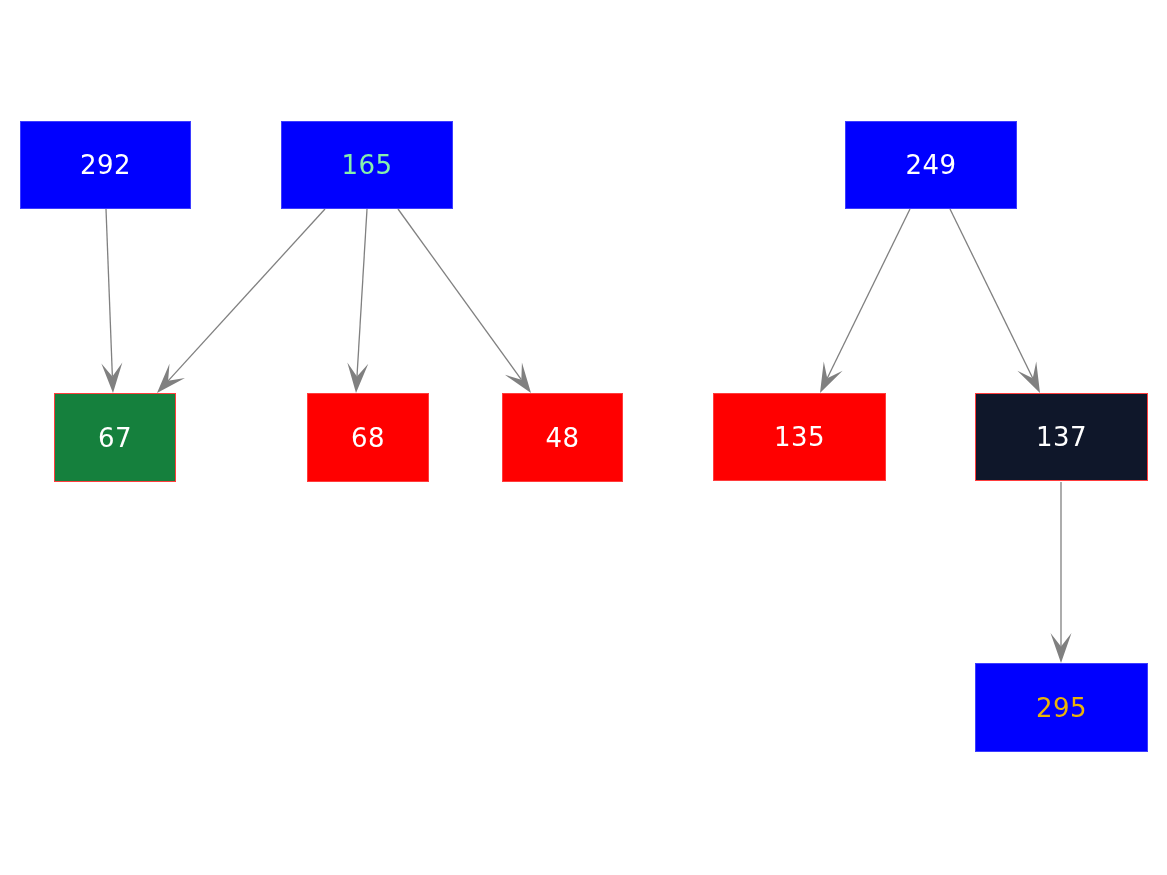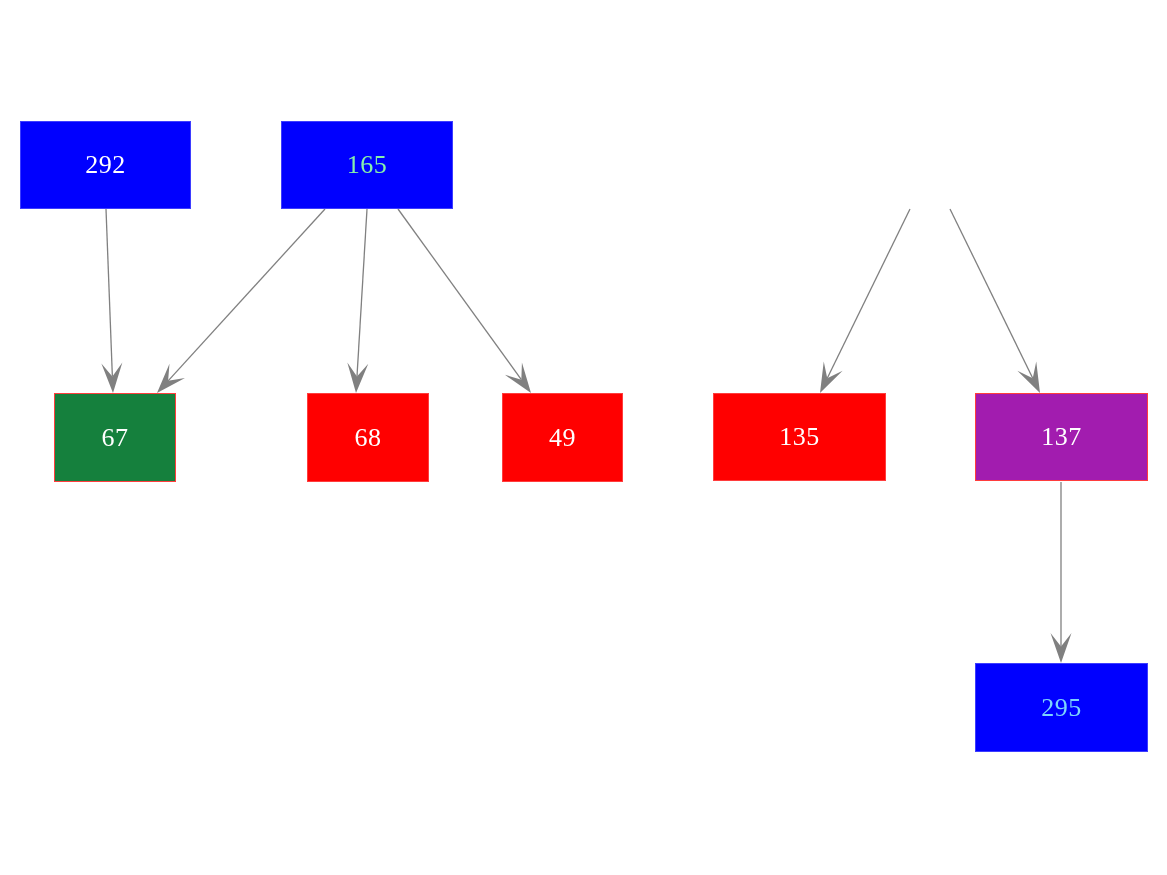--- a/index.html
+++ b/index.html
@@ -21,21 +21,20 @@
     top: 0;
     z-index: 1;
   }
   .node {
     position: absolute;
     display: flex;
     align-items: center;
     justify-content: center;
     box-sizing: border-box;
     z-index: 2;
-    font-family: Liberation Serif, serif;
   }
   .node-label {
     color: #ffffff;
     font-size: 26px;
     line-height: 1;
     letter-spacing: 0.5px;
     user-select: none;
   }
 </style>
 </head>
@@ -57,31 +56,34 @@
       <polygon points="1040,393 1017.3863059382356,370.6645832615346 1032.7501434193177,378.1780709906052 1036.25057922292,361.437493067939" fill="#808080"></polygon>
       <line x1="1061" y1="482" x2="1061" y2="646.5" stroke="#808080" stroke-width="1.3"></line>
       <polygon points="1061,663 1050.5,633 1061,646.5 1071.5,633" fill="#808080"></polygon>
     </svg>
 <div class="node" style="left: 20px; top: 121px; width: 171px; height: 88px; background: rgb(0, 0, 255); border: 1px solid rgb(61, 61, 255);">
       <span class="node-label" style="color: rgb(255, 255, 255);">292</span>
     </div>
     <div class="node" style="left: 281px; top: 121px; width: 172px; height: 88px; background: rgb(0, 0, 255); border: 1px solid rgb(61, 61, 255);">
       <span class="node-label" style="color: #86efac;">165</span>
     </div>
+    <div class="node" style="left: 845px; top: 121px; width: 172px; height: 88px; background: rgb(0, 0, 255); border: 1px solid rgb(61, 61, 255);">
+      <span class="node-label" style="color: rgb(255, 255, 255);">249</span>
+    </div>
     <div class="node" style="left: 54px; top: 393px; width: 122px; height: 89px; background: #15803d; border: 1px solid rgb(255, 61, 61);">
       <span class="node-label" style="color: rgb(255, 255, 255);">67</span>
     </div>
     <div class="node" style="left: 291px; top: 393px; width: 122px; height: 89px; background: rgb(255, 0, 0); border: 1px solid rgb(255, 61, 61); margin-left: 16px;">
       <span class="node-label" style="color: rgb(255, 255, 255);">68</span>
     </div>
     <div class="node" style="left: 502px; top: 393px; width: 121px; height: 89px; background: rgb(255, 0, 0); border: 1px solid rgb(255, 61, 61);">
-      <span class="node-label" style="color: rgb(255, 255, 255);">49</span>
+      <span class="node-label" style="color: rgb(255, 255, 255);">48</span>
     </div>
     <div class="node" style="left: 713px; top: 393px; width: 173px; height: 88px; background: rgb(255, 0, 0); border: 1px solid rgb(255, 61, 61);">
       <span class="node-label" style="color: #ffffff;">135</span>
     </div>
-    <div class="node" style="left: 975px; top: 393px; width: 173px; height: 88px; background: #a21caf; border: 1px solid rgb(255, 61, 61);">
+    <div class="node" style="left: 975px; top: 393px; width: 173px; height: 88px; background: #0f172a; border: 1px solid rgb(255, 61, 61);">
       <span class="node-label" style="color: rgb(255, 255, 255);">137</span>
     </div>
     <div class="node" style="left: 975px; top: 663px; width: 173px; height: 89px; background: rgb(0, 0, 255); border: 1px solid rgb(61, 61, 255);">
-      <span class="node-label" style="color: #7dd3fc;">295</span>
+      <span class="node-label" style="color: #eab308;">295</span>
     </div>
   </div>
 
 </body></html>

